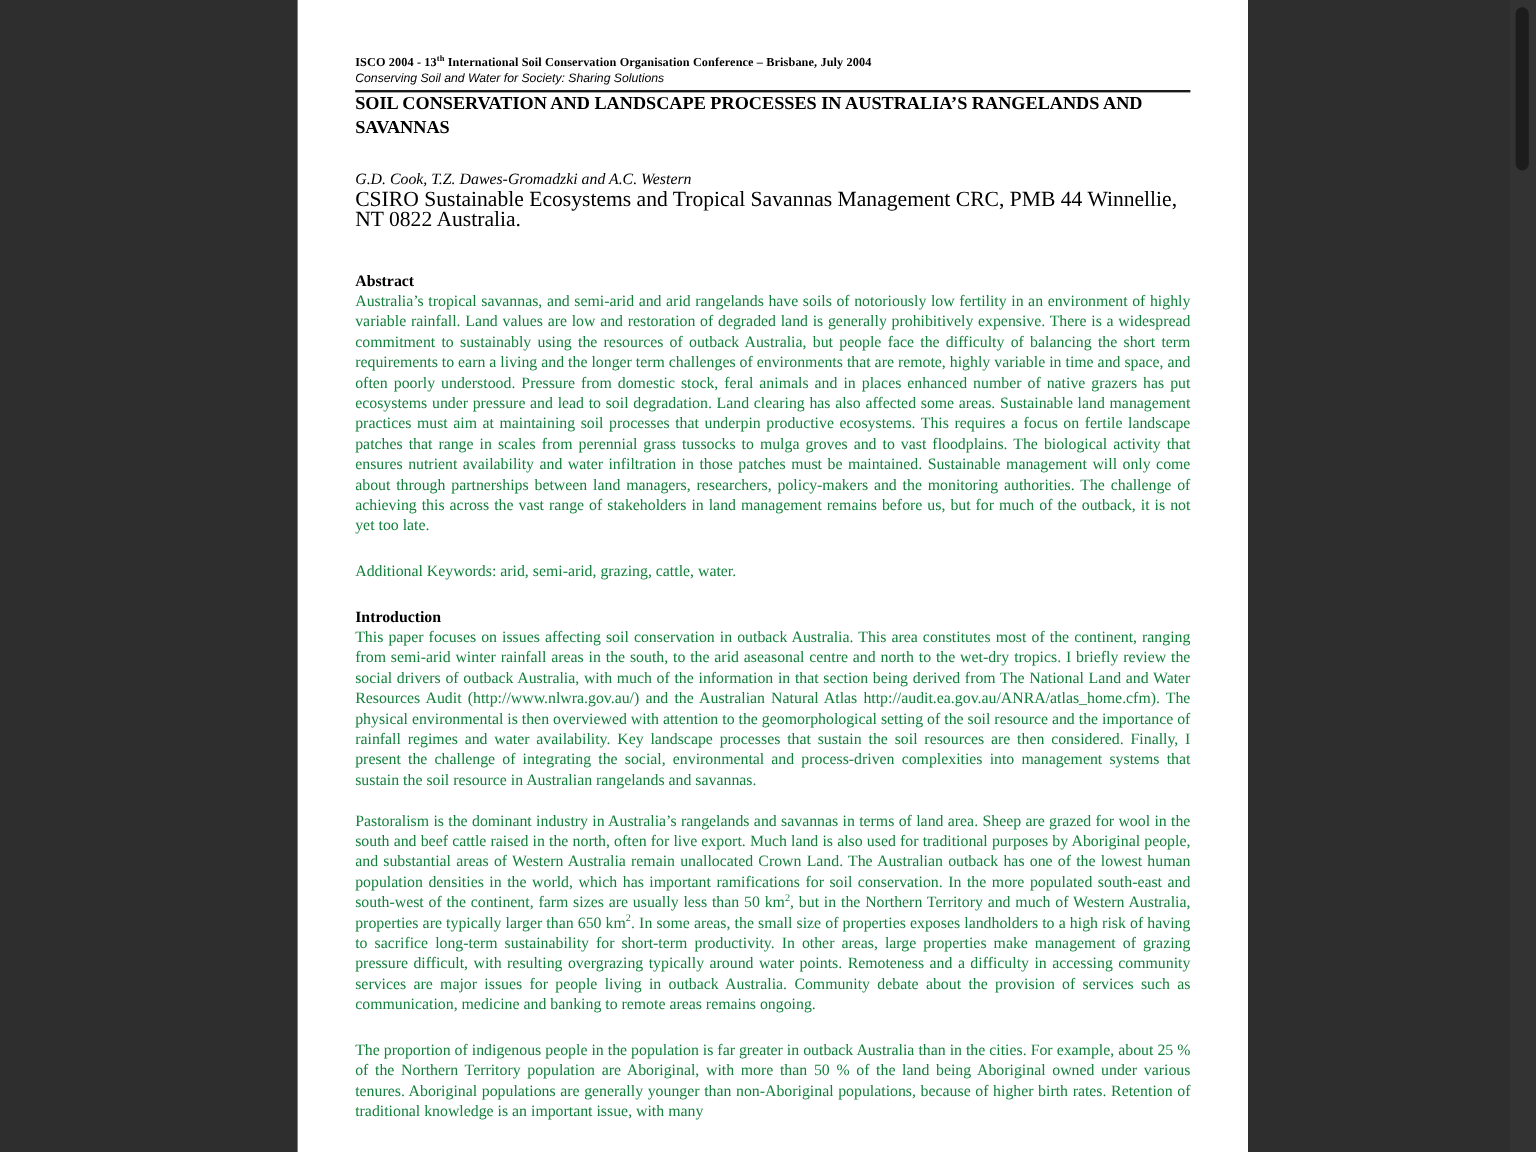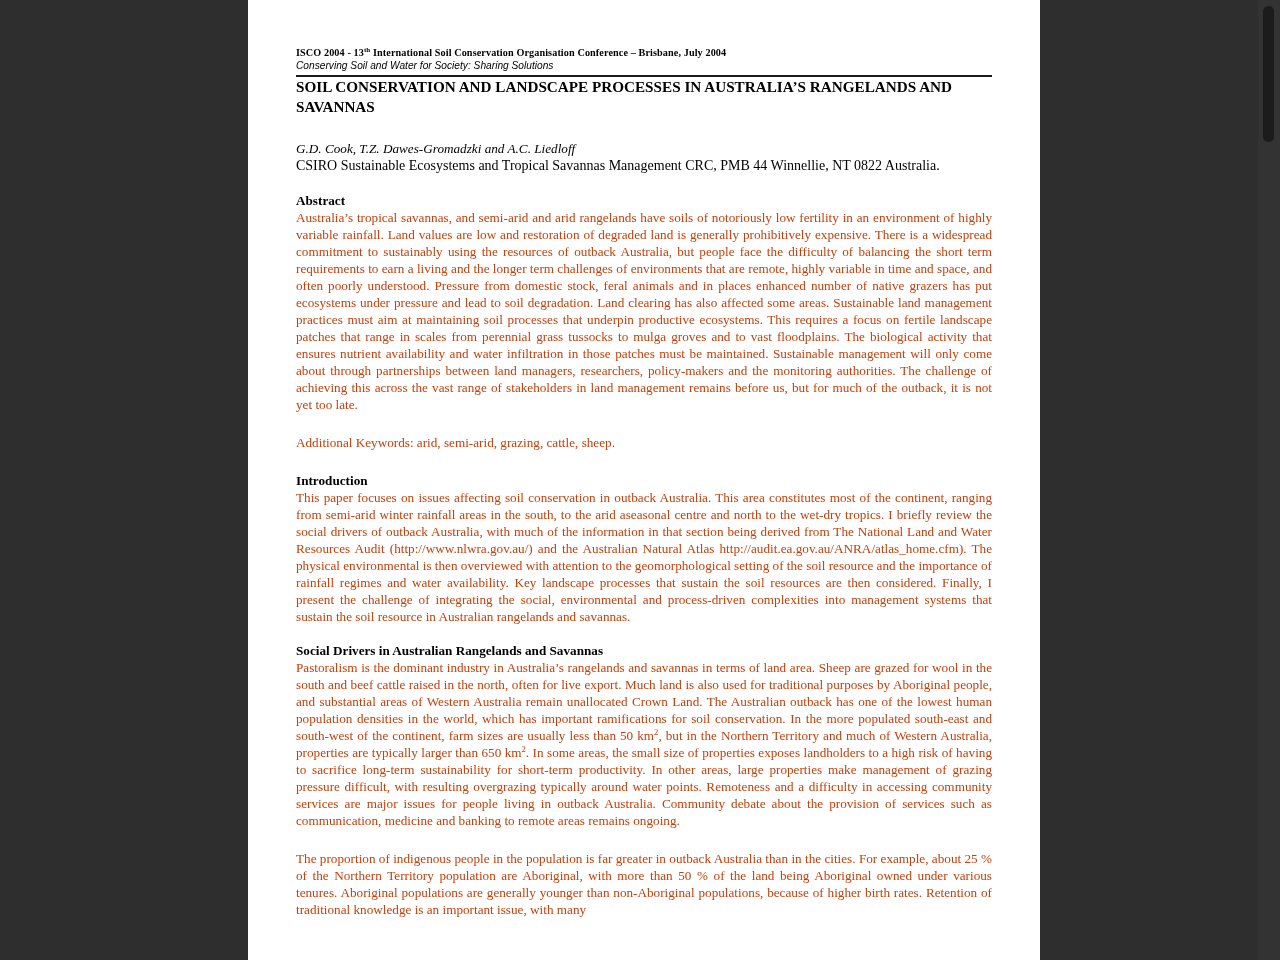--- a/index.html
+++ b/index.html
@@ -80,39 +80,39 @@
   .authors {
     font-family: "Liberation Serif", "DejaVu Serif", serif;
     font-style: italic;
     font-size: 13.2px;
     line-height: 16.5px;
     color: #000;
     margin-top: 25px;
   }
   .affiliation {
     font-family: "Liberation Serif", "DejaVu Serif", serif;
-    font-size: 14px;
+    font-size: 18px;
     line-height: 16.5px;
     color: #000;
   }
 
   
   .sec-head {
     font-family: "Liberation Serif", "DejaVu Serif", serif;
     font-weight: bold;
     font-size: 13.2px;
     line-height: 17px;
     color: #000;
-    margin-top: 18px;
+    margin-top: 34px;
   }
   .body-par {
     font-family: "Liberation Serif", "DejaVu Serif", serif;
     font-size: 13.2px;
     line-height: 17.0px;
-    color: #c2410c;
+    color: #15803d;
     text-align: justify;
     text-justify: inter-word;
     margin: 0;
   }
   .body-par sup {
     font-size: 8.6px;
     vertical-align: super;
     line-height: 0;
   }
   .gap-md { height: 17px; }
@@ -146,38 +146,37 @@
     <div class="page-inner">
 
       <div class="runhead">
         <div class="runhead-line1"><span>ISCO 2004  - 13</span><sup>th</sup><span> International Soil Conservation Organisation Conference –  Brisbane, July 2004</span></div>
         <div class="runhead-line2">Conserving Soil and Water for Society: Sharing Solutions</div>
         <div class="runhead-rule"></div>
       </div>
 
       <div class="doc-title">SOIL CONSERVATION AND LANDSCAPE PROCESSES IN AUSTRALIA’S RANGELANDS AND SAVANNAS</div>
 
-      <div class="authors">G.D. Cook, T.Z. Dawes-Gromadzki and A.C. Liedloff</div>
+      <div class="authors">G.D. Cook, T.Z. Dawes-Gromadzki and A.C. Western</div>
       <div class="affiliation">CSIRO Sustainable Ecosystems and Tropical Savannas Management CRC, PMB 44 Winnellie, NT 0822 Australia.</div>
 
       <div class="sec-head">Abstract</div>
       <p class="body-par">Australia’s tropical savannas, and semi-arid and arid rangelands have soils of notoriously low fertility in an environment of highly variable rainfall.  Land values are low and restoration of degraded land is generally prohibitively expensive.  There is a widespread commitment to sustainably using the resources of outback Australia, but people face the difficulty of balancing the short term requirements to earn a living and the longer term challenges of environments that are remote, highly variable in time and space, and often poorly understood.  Pressure from domestic stock, feral animals and in places enhanced number of native grazers has put ecosystems under pressure and lead to soil degradation.  Land clearing has also affected some areas.  Sustainable land management practices must aim at maintaining soil processes that underpin productive ecosystems.  This requires a focus on fertile landscape patches that range in scales from perennial grass tussocks to mulga groves and to vast floodplains.  The biological activity that ensures nutrient availability and water infiltration in those patches must be maintained. Sustainable management will only come about through partnerships between land managers, researchers, policy-makers and the monitoring authorities.  The challenge of achieving this across the vast range of stakeholders in land management remains before us, but for much of the outback, it is not yet too late.</p>
 
       <div class="gap-lg"></div>
 
-      <p class="body-par">Additional Keywords:  arid, semi-arid, grazing, cattle, sheep.</p>
+      <p class="body-par">Additional Keywords:  arid, semi-arid, grazing, cattle, water.</p>
 
       <div class="gap-md"></div>
 
       <div class="sec-head" style="margin-top:4px">Introduction</div>
       <p class="body-par">This paper focuses on issues affecting soil conservation in outback Australia.  This area constitutes most of the continent, ranging from semi-arid winter rainfall areas in the south, to the arid aseasonal centre and north to the wet-dry tropics.  I briefly review the social drivers of outback Australia, with much of the information in that section being derived from The National Land and Water Resources Audit (http://www.nlwra.gov.au/) and the Australian Natural Atlas  http://audit.ea.gov.au/ANRA/atlas_home.cfm).   The physical environmental is then overviewed with attention to the geomorphological setting of the soil resource and the importance of rainfall regimes and water availability.  Key landscape processes that sustain the soil resources are then considered. Finally, I present the challenge of integrating the social, environmental and process-driven complexities into management systems that sustain the soil resource in Australian rangelands and savannas.</p>
 
       <div class="gap-md"></div>
 
-      <div class="sec-head" style="margin-top:0">Social Drivers in Australian Rangelands and Savannas</div>
       <p class="body-par"><span>Pastoralism is the dominant industry in Australia’s rangelands and savannas in terms of land area.  Sheep are grazed for wool in the south and beef cattle raised in the north, often for live export.  Much land is also used for traditional purposes by Aboriginal people, and substantial areas of Western Australia remain unallocated Crown Land.  The Australian outback has one of the lowest human population densities in the world, which has important ramifications for soil conservation.  In the more populated south-east and south-west of the continent, farm sizes are usually less than 50 km</span><sup>2</sup><span>, but in the Northern Territory and much of Western Australia, properties are typically larger than 650 km</span><sup>2</sup><span>.  In some areas, the small size of properties exposes landholders to a high risk of having to sacrifice long-term sustainability for short-term productivity.  In other areas, large properties make management of grazing pressure difficult, with resulting overgrazing typically around water points.  Remoteness and a difficulty in accessing community services are major issues for people living in outback Australia.  Community debate about the provision of services such as communication, medicine and banking to remote areas remains ongoing.</span></p>
 
       <div class="gap-lg"></div>
 
       <p class="body-par">The proportion of indigenous people in the population is far greater in outback Australia than in the cities.  For example, about 25 % of the Northern Territory population are Aboriginal, with more than 50 % of the land being Aboriginal owned under various tenures.   Aboriginal populations are generally younger than non-Aboriginal populations, because of higher birth rates.  Retention of traditional knowledge is an important issue, with many</p>
 
     </div>
   </div>
 
   <div id="scrollbar-track">

